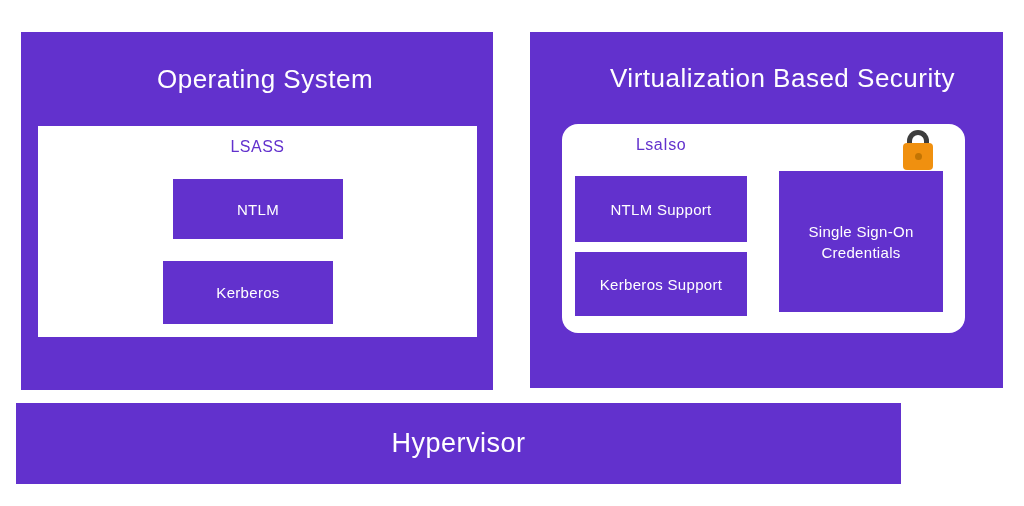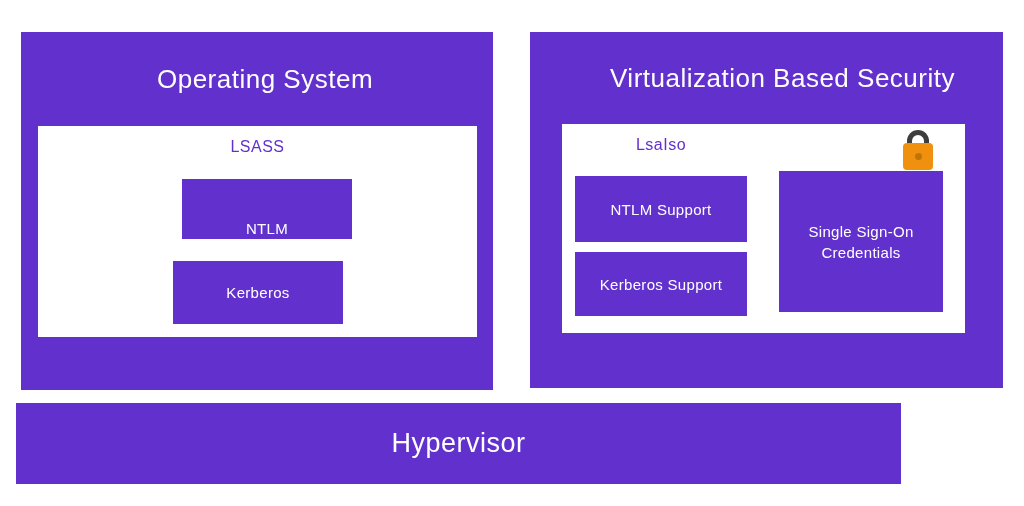--- a/index.html
+++ b/index.html
@@ -27,38 +27,38 @@
     margin: 0; position: absolute; left: 0; right: 0; top: 0;
     display: flex; align-items: center; justify-content: center;
     color: var(--panel-text); font-size: 26px; font-weight: 500;
     letter-spacing: 0.5px; white-space: nowrap;
   }
   .os-panel  .panel-title { height: 94px; padding-left: 16px; }
   .vbs-panel .panel-title { height: 92px; margin-left: 32px; }
 
   .inner { position: absolute; background: var(--inner-bg); }
   .os-panel  .inner { left: 17px; top: 94px; width: 439px; height: 211px; }
-  .vbs-panel .inner { left: 32px; top: 92px; width: 403px; height: 209px; }
+  .vbs-panel .inner { left: 32px; top: 92px; width: 403px; height: 209px; border-radius: 16px; }
 
   .inner-title {
     margin: 0; position: absolute; top: 12px;
     color: var(--purple); font-size: 16px; font-weight: 500;
     letter-spacing: 0.5px; text-align: center;
   }
   .os-panel  .inner-title { left: 0; width: 100%; }
   .vbs-panel .inner-title { left: 13px; width: 172px; }
 
   .chip {
     position: absolute; background: var(--purple); color: #ffffff;
     display: flex; align-items: center; justify-content: center;
     font-size: 15px; letter-spacing: 0.3px; text-align: center;
     line-height: 1.4; padding: 0 10px;
   }
-  .chip-ntlm         { left: 144px; top: 53px;  width: 170px; height: 60px; align-items: flex-end; }
-  .chip-kerberos     { left: 135px; top: 135px; width: 170px; height: 63px; }
+  .chip-ntlm         { left: 135px; top: 53px;  width: 170px; height: 60px; }
+  .chip-kerberos     { left: 125px; top: 135px; width: 170px; height: 63px; }
   .chip-ntlm-sup     { left: 13px;  top: 52px;  width: 172px; height: 66px; }
   .chip-kerberos-sup { left: 13px;  top: 128px; width: 172px; height: 64px; }
   .chip-sso          { left: 217px; top: 47px;  width: 164px; height: 141px; }
 
   .lock { position: absolute; left: 341px; top: 6px; width: 30px; height: 40px; }
   .lock .shackle {
     position: absolute; left: 4px; top: 0; width: 22px; height: 18px;
     border: 5px solid var(--lock-shackle); border-bottom: none;
     border-radius: 11px 11px 0 0;
   }

